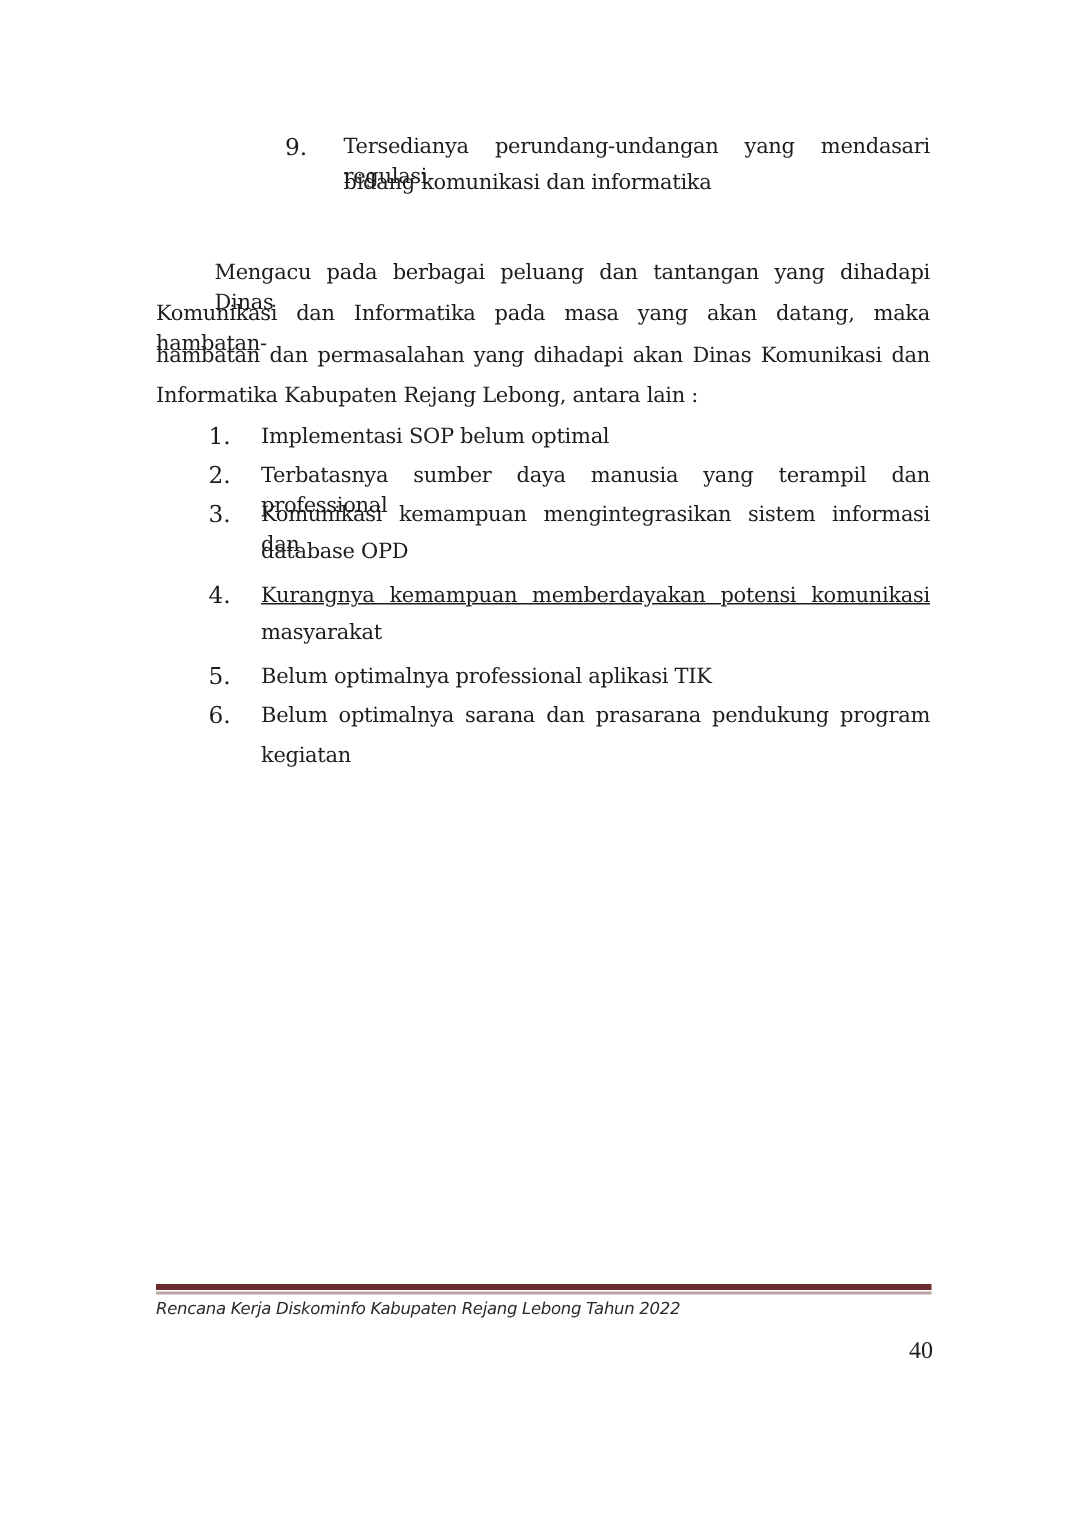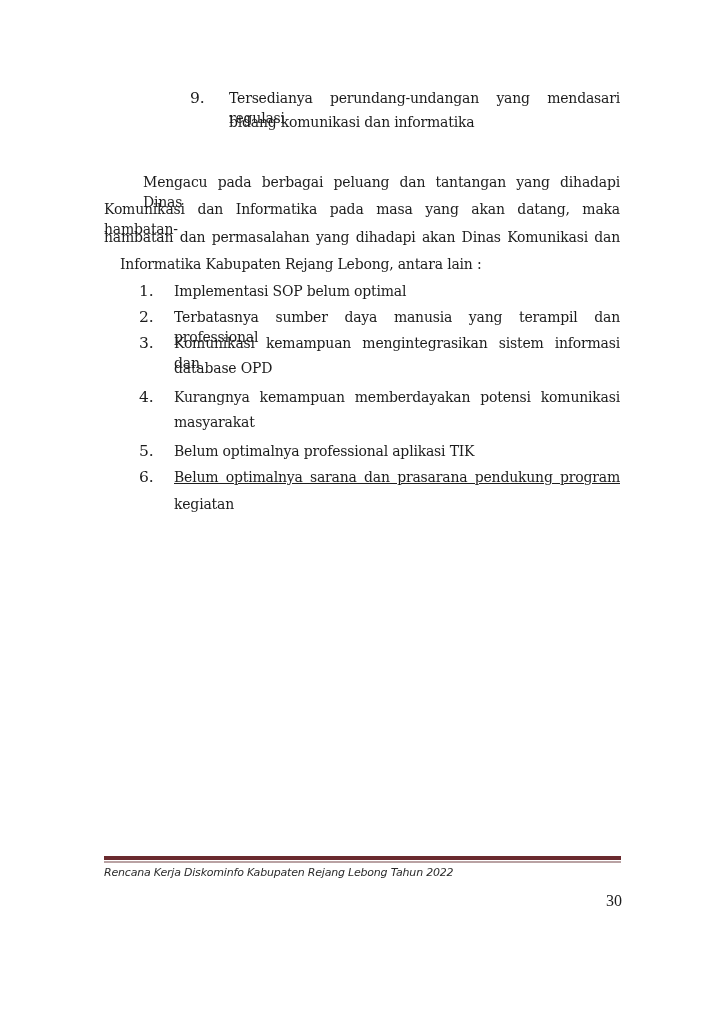--- a/index.html
+++ b/index.html
@@ -24,53 +24,53 @@
   <div>
     <span class="num" style="left:190px; top:88px;">9.</span>
     <div class="line just" style="left:229px; top:88px; width:391px;">Tersedianya perundang-undangan yang mendasari regulasi</div>
     <div class="line" style="left:229px; top:112px;">bidang komunikasi dan informatika</div>
   </div>
 
   <div>
     <div class="line just" style="left:143px; top:172px; width:477px;">Mengacu pada berbagai peluang dan tantangan yang dihadapi Dinas</div>
     <div class="line just" style="left:104px; top:199px; width:516px;">Komunikasi dan Informatika pada masa yang akan datang, maka hambatan-</div>
     <div class="line just" style="left:104px; top:227px; width:516px;">hambatan dan permasalahan yang dihadapi akan Dinas Komunikasi dan</div>
-    <div class="line" style="left:120px; top:254px;">Informatika Kabupaten Rejang Lebong, antara lain :</div>
+    <div class="line" style="left:104px; top:254px;">Informatika Kabupaten Rejang Lebong, antara lain :</div>
   </div>
 
   <div>
     <div>
       <span class="num" style="left:139px; top:281px;">1.</span>
       <div class="line" style="left:174px; top:281px;text-align:right;">Implementasi SOP belum optimal</div>
     </div>
     <div>
       <span class="num" style="left:139px; top:307px;">2.</span>
       <div class="line just" style="left:174px; top:307px; width:446px;">Terbatasnya sumber daya manusia yang terampil dan professional</div>
     </div>
     <div>
       <span class="num" style="left:139px; top:333px;">3.</span>
       <div class="line just" style="left:174px; top:333px; width:446px;">Komunikasi kemampuan mengintegrasikan sistem informasi dan</div>
       <div class="line" style="left:174px; top:358px;">database OPD</div>
     </div>
     <div>
       <span class="num" style="left:139px; top:387px;">4.</span>
-      <div class="line just" style="left:174px; top:387px; width:446px;">Kurangnya kemampuan memberdayakan potensi komunikasi</div>
+      <div class="line just" style="left:174px; top:387px; width:446px;text-decoration:underline;">Kurangnya kemampuan memberdayakan potensi komunikasi</div>
       <div class="line" style="left:174px; top:412px;">masyarakat</div>
     </div>
     <div>
       <span class="num" style="left:139px; top:441px;">5.</span>
       <div class="line" style="left:174px; top:441px;">Belum optimalnya professional aplikasi TIK</div>
     </div>
     <div>
       <span class="num" style="left:139px; top:467px;">6.</span>
-      <div class="line just" style="left:174px; top:467px; width:446px;text-decoration:underline;">Belum optimalnya sarana dan prasarana pendukung program</div>
+      <div class="line just" style="left:174px; top:467px; width:446px;">Belum optimalnya sarana dan prasarana pendukung program</div>
       <div class="line" style="left:174px; top:494px;">kegiatan</div>
     </div>
   </div>
 
   <div>
     <div class="rule-thick"></div>
     <div class="rule-thin"></div>
     <div class="footer-text">Rencana Kerja Diskominfo Kabupaten Rejang Lebong Tahun 2022</div>
-    <div class="page-num">30</div>
+    <div class="page-num">40</div>
   </div>
 
 </div>
 
 </body></html>

